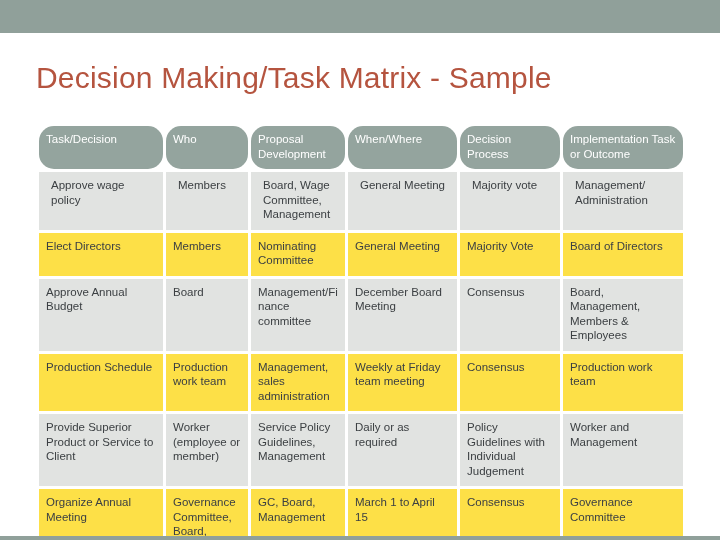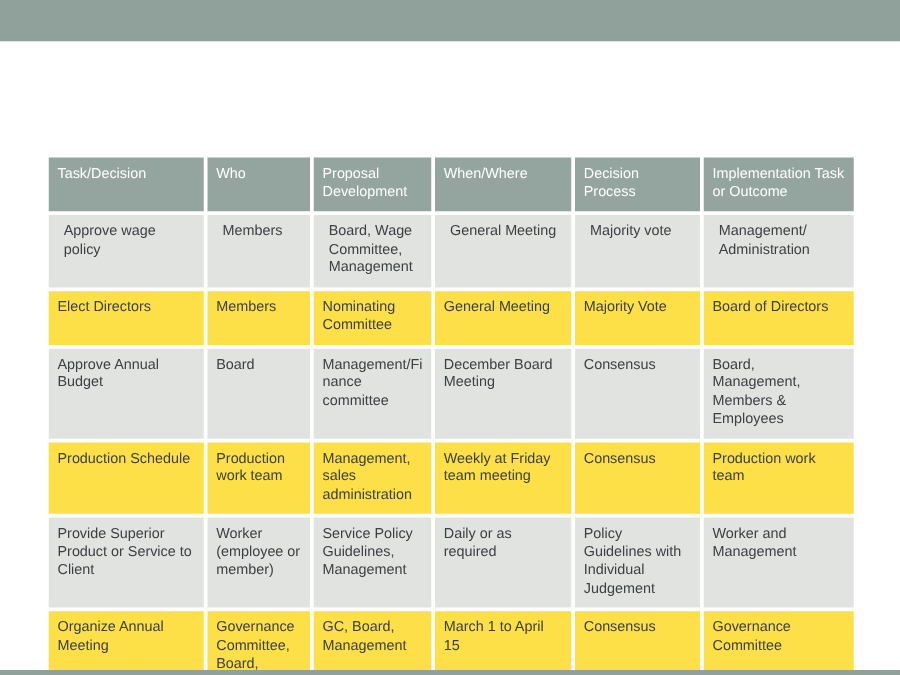--- a/index.html
+++ b/index.html
@@ -60,20 +60,21 @@
     vertical-align: top;
     padding: 6px 7px 8px 7px;
     font-size: 11.5px;
     line-height: 14.5px;
     color: #3c4043;
   }
   .matrix thead td {
     background: #94a49e;
     color: #ffffff;
     height: 26px;
+    border-radius: 15px;
   }
   .matrix tbody tr td {
     background: #e1e3e1;
   }
   .matrix tbody tr.alt td {
     background: #fde047;
   }
   col.c0 { width: 124px; }
   col.c1 { width: 82px; }
   col.c2 { width: 94px; }
@@ -88,20 +89,21 @@
   .r-5 td { height: 50px; }
   .r-6 td { height: 52px; }
 </style>
 </head>
 <body>
 
 <div class="slide">
 
   <div class="top-band"></div>
 
+  <div class="title">Decision Making/Task Matrix - Sample</div>
 
   <table class="matrix">
     <colgroup>
       <col class="c0">
         <col class="c1">
         <col class="c2">
         <col class="c3">
         <col class="c4">
         <col class="c5">
     </colgroup>

